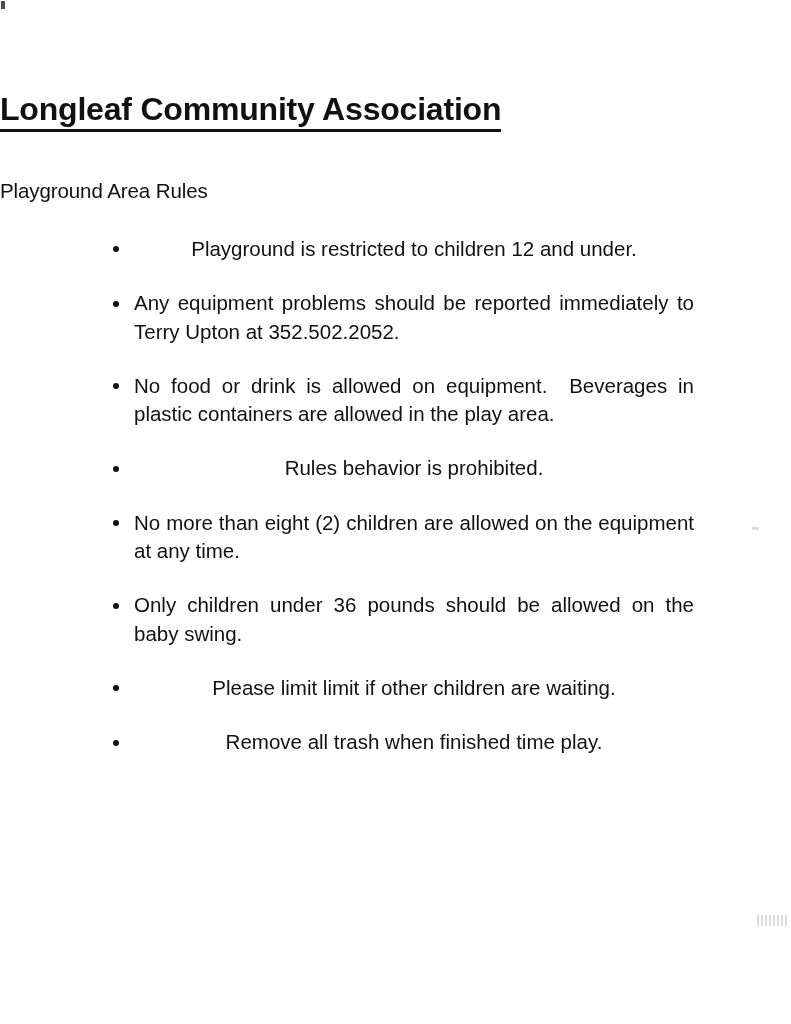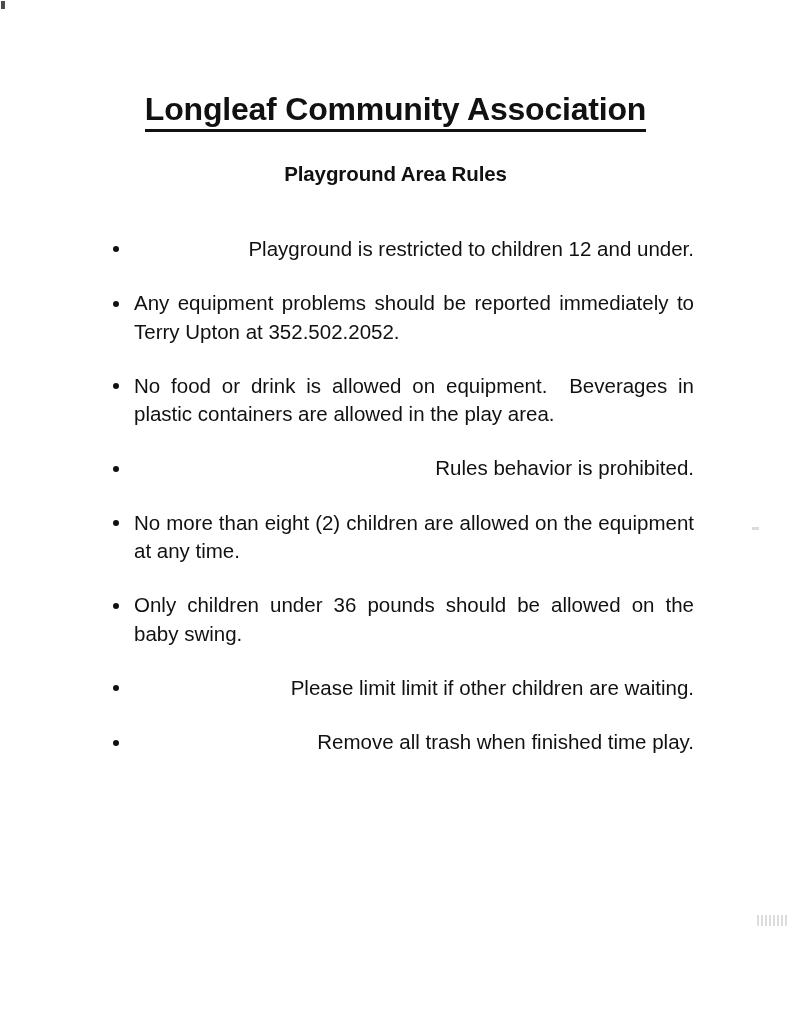--- a/index.html
+++ b/index.html
@@ -60,38 +60,38 @@
       );
     opacity: 0.6;
   }
 
   
   .doc-header {
     position: absolute;
     left: 0;
     top: 92px;
     width: 791px;
-    text-align: center;
+    text-align: left;
   }
 
   .doc-title {
     display: inline-block;
     font-size: 32px;
     font-weight: bold;
     letter-spacing: -0.2px;
     line-height: 1.1;
     border-bottom: 3px solid #111111;
     padding-bottom: 2px;
     white-space: nowrap;
   }
 
   .doc-subtitle {
-    margin-top: 30px;
+    margin-top: 47px;
     font-size: 20.5px;
-    font-weight: bold;
+    font-weight: normal;
     letter-spacing: -0.1px;
     line-height: 1.15;
   }
 
   
   .rules-list {
     position: absolute;
     left: 112px;
     top: 235px;
     width: 582px;
@@ -122,21 +122,21 @@
     top: 0.56em;
     width: 6px;
     height: 6px;
     border-radius: 50%;
     background: #111111;
   }
 
   
   .rule-item.single-line .rule-text {
     display: block;
-    text-align: right;
+    text-align: center;
   }
 
   .rule-text {
     display: block;
     white-space: pre-wrap;
   }
 
   
   .rule-item.justified .rule-text {
     text-align: justify;

